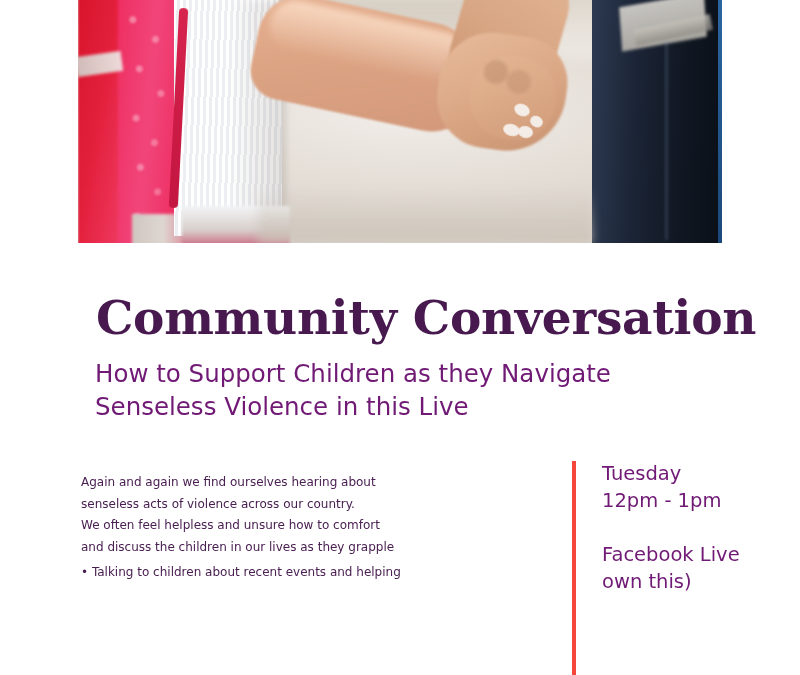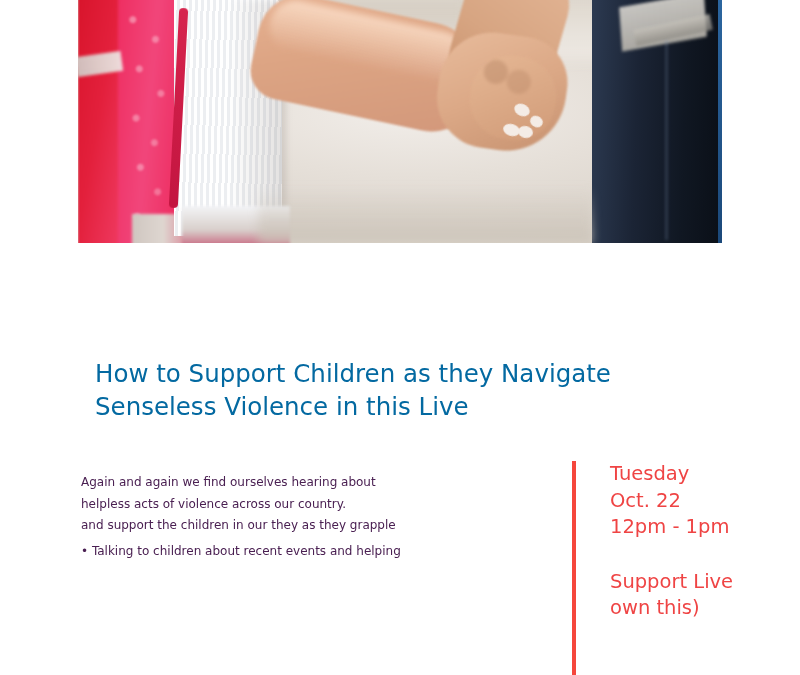--- a/index.html
+++ b/index.html
@@ -255,21 +255,21 @@
     white-space: nowrap;
   }
   #subhead {
     position: absolute;
     left: 95px;
     top: 338px;
     width: 580px;
     font-family: "DejaVu Sans", sans-serif;
     font-size: 24.5px;
     line-height: 1.32;
-    color: #0369a1;
+    color: #701a75;
     font-weight: 400;
   }
   #subhead .line { display: block; white-space: nowrap; }
 
   #body-col {
     position: absolute;
     left: 81px;
     top: 472px;
     width: 470px;
     font-family: "DejaVu Sans", sans-serif;
@@ -280,27 +280,27 @@
   #body-col .para { margin: 0 0 0 0; }
   #body-col .line { display: block; white-space: nowrap; }
   #body-col .bullet-block { margin-top: 4px; }
 
   
   #info-col {
     position: absolute;
     left: 572px;
     top: 461px;
     height: 214px;
-    padding-left: 34px;
+    padding-left: 26px;
     border-left: 4px solid #f5463c;
     box-sizing: border-box;
     font-family: "DejaVu Sans", sans-serif;
     font-size: 19.5px;
     line-height: 26.5px;
-    color: #ef4444;
+    color: #701a75;
   }
   #info-col .line { display: block; white-space: nowrap; }
   #info-col .group-2 { margin-top: 28px; }
 </style>
 </head>
 <body>
 
 <div id="page">
 
   <div id="hero-photo">
@@ -330,42 +330,43 @@
     <div class="nail n4"></div>
 
     <div class="jeans"></div>
     <div class="pocket"></div>
     <div class="pocket2"></div>
     <div class="jeans-seam"></div>
     <div class="jeans-edge"></div>
     <div class="ground-blur"></div>
   </div>
 
+  <h1 id="headline">Community Conversation</h1>
 
   <h2 id="subhead">
     <span class="line">How to Support Children as they Navigate</span>
     <span class="line">Senseless Violence in this Live</span>
   </h2>
 
   <div id="body-col">
     <div class="para">
       <span class="line">Again and again we find ourselves hearing about</span>
-      <span class="line">helpless acts of violence across our country.</span>
-      <span class="line">and support the children in our they as they grapple</span>
+      <span class="line">senseless acts of violence across our country.</span>
+      <span class="line">We often feel helpless and unsure how to comfort</span>
+      <span class="line">and discuss the children in our lives as they grapple</span>
     </div>
     <div class="para bullet-block">
       <span class="line">• Talking to children about recent events and helping</span>
     </div>
   </div>
 
   <div id="info-col">
     <div class="group-1">
       <span class="line">Tuesday</span>
-      <span class="line">Oct. 22</span>
       <span class="line">12pm - 1pm</span>
     </div>
     <div class="group-2">
-      <span class="line">Support Live</span>
+      <span class="line">Facebook Live</span>
       <span class="line">own this)</span>
     </div>
   </div>
 
 </div>
 
 </body></html>

